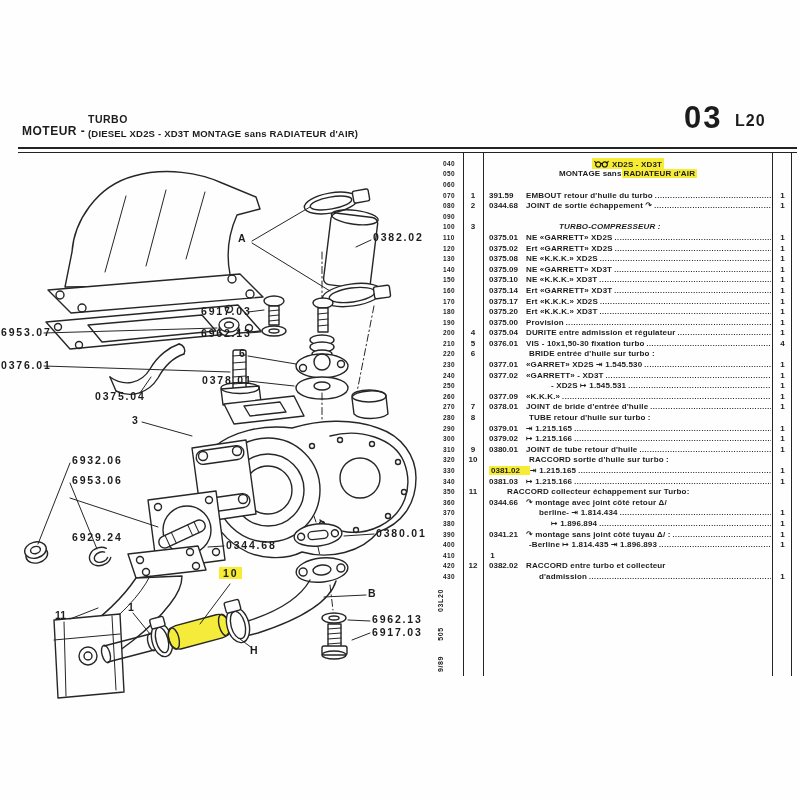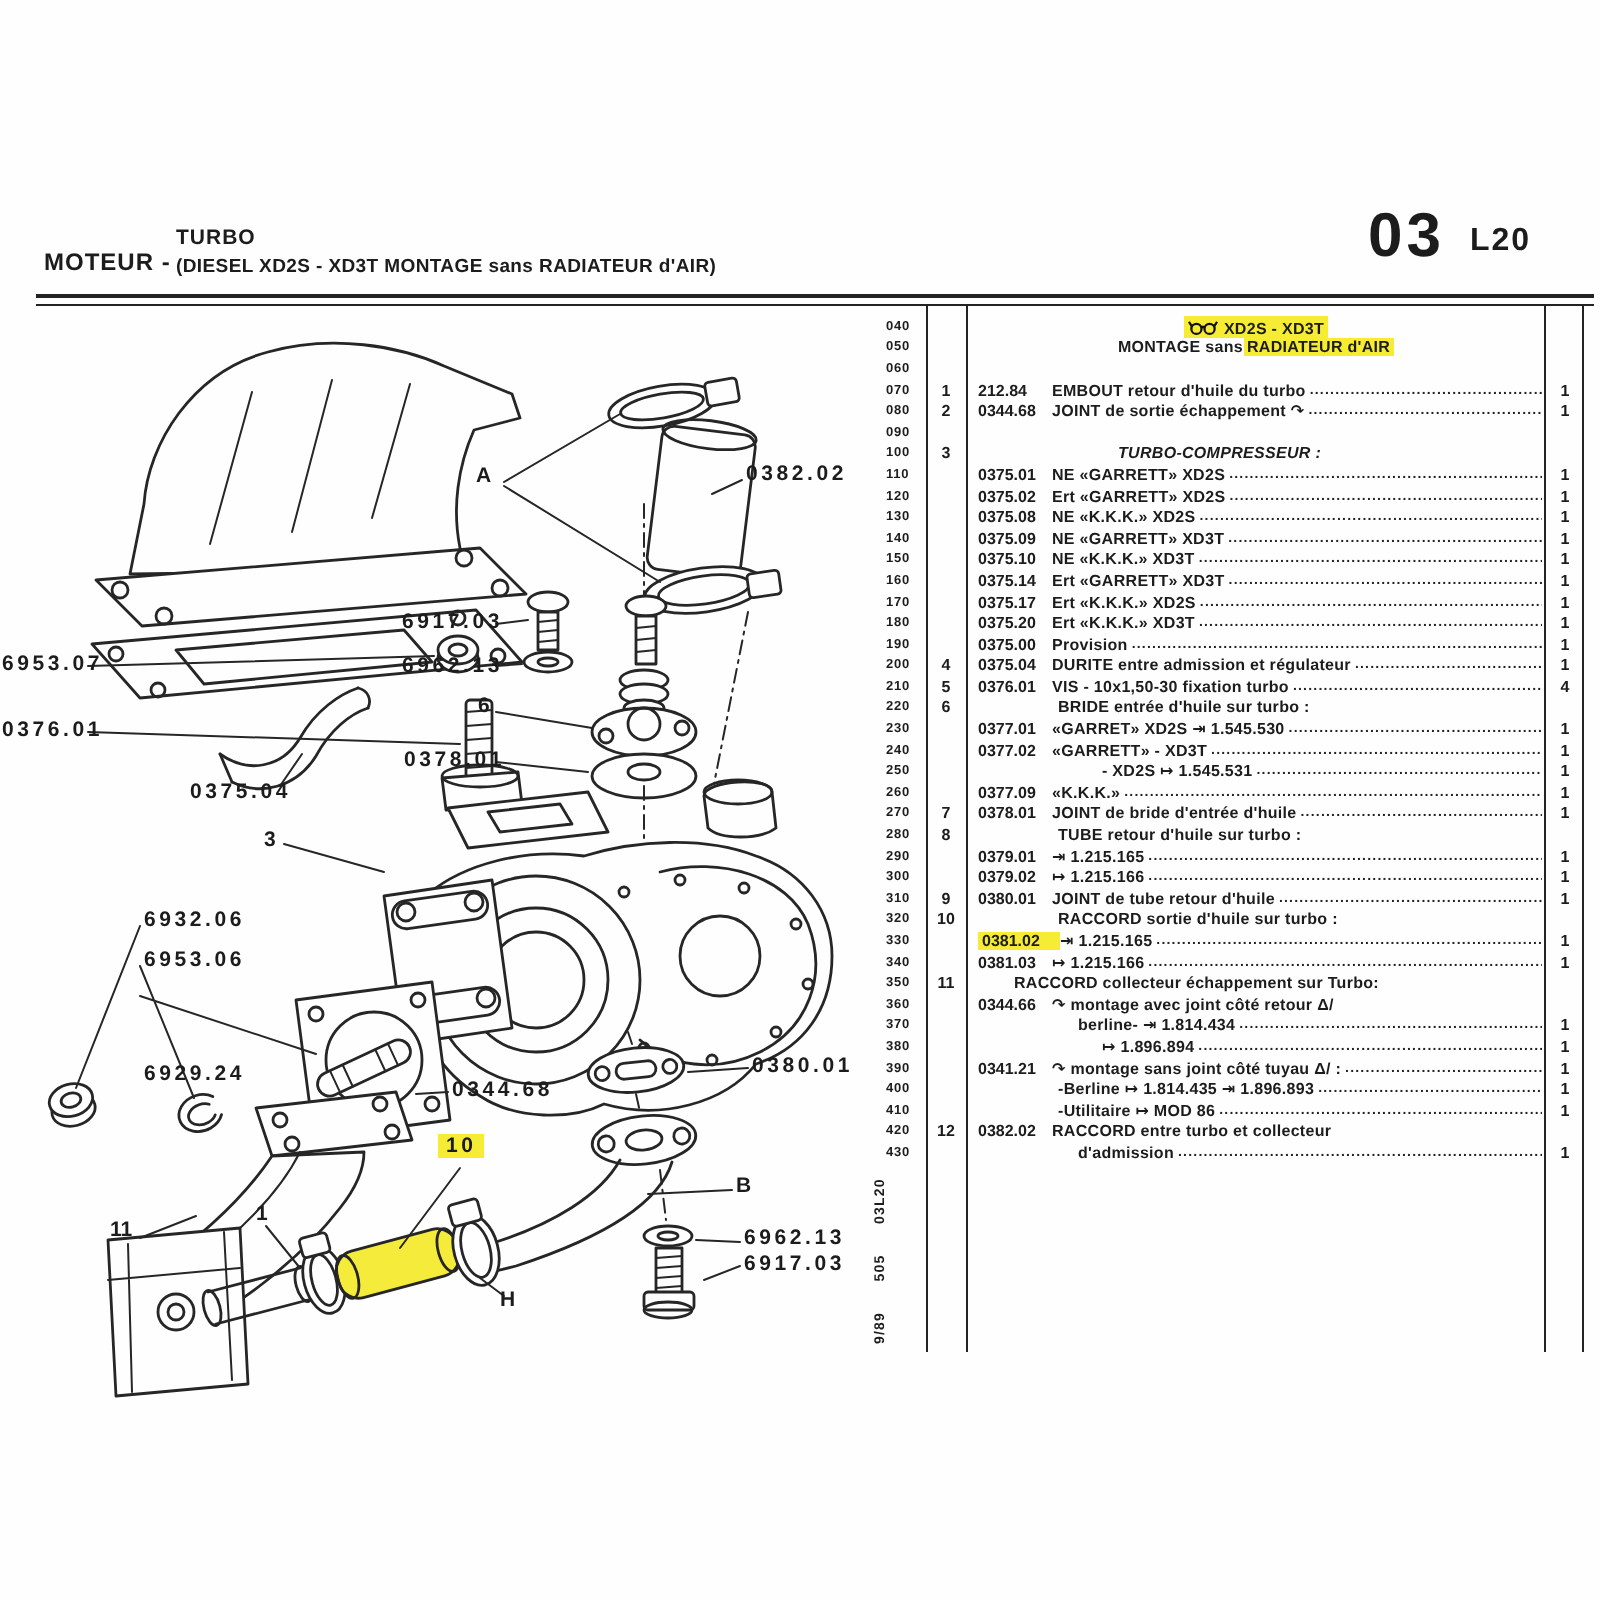--- a/index.html
+++ b/index.html
@@ -332,21 +332,21 @@
       <div class="trow">
         <div class="c-line">060</div>
         <div class="c-item"></div>
         <div class="c-desc"></div>
         <div class="c-qty"></div>
       </div>
       <div class="trow">
         <div class="c-line">070</div>
         <div class="c-item">1</div>
         <div class="c-desc">
-          <span class="ref">212.84</span>
+          <span class="ref">391.59</span>
           <span class="txt">EMBOUT retour d'huile du turbo</span>
           <span class="dots">............................................................................................................................................</span>
         </div>
         <div class="c-qty">1</div>
       </div>
       <div class="trow">
         <div class="c-line">080</div>
         <div class="c-item">2</div>
         <div class="c-desc">
           <span class="ref">0344.68</span>
@@ -652,24 +652,20 @@
         <div class="c-item"></div>
         <div class="c-desc" style="padding-left: 46px;">
           <span class="txt">-Berline ↦ 1.814.435 ⇥ 1.896.893</span>
           <span class="dots">............................................................................................................................................</span>
         </div>
         <div class="c-qty">1</div>
       </div>
       <div class="trow">
         <div class="c-line">410</div>
         <div class="c-item"></div>
-        <div class="c-desc" style="padding-left: 46px;">
-          <span class="txt">-Utilitaire ↦ MOD 86</span>
-          <span class="dots">............................................................................................................................................</span>
-        </div>
         <div class="c-qty">1</div>
       </div>
       <div class="trow">
         <div class="c-line">420</div>
         <div class="c-item">12</div>
         <div class="c-desc">
           <span class="ref">0382.02</span>
           <span class="txt">RACCORD entre turbo et collecteur</span>
         </div>
         <div class="c-qty"></div>

